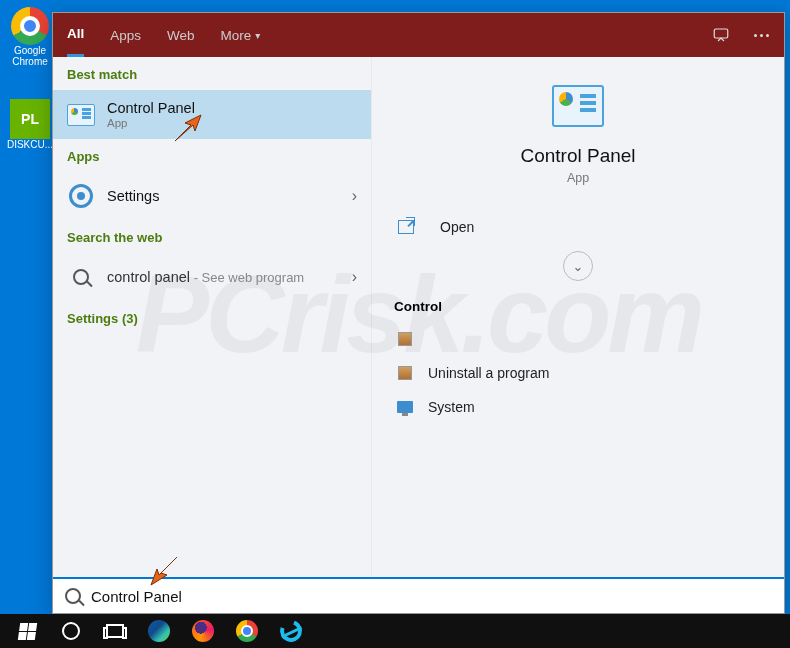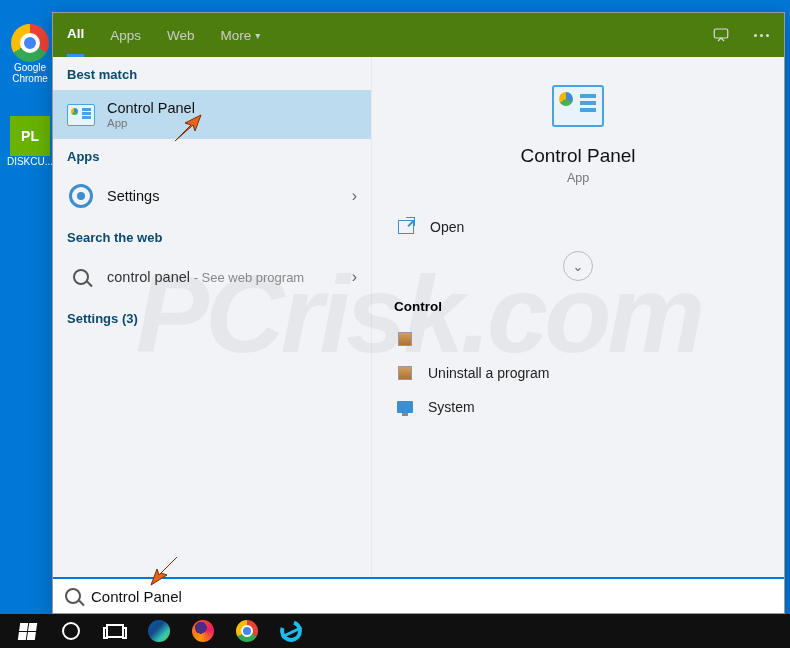--- a/index.html
+++ b/index.html
@@ -1,46 +1,46 @@
 <!DOCTYPE html>
 <html><head>
 <meta charset="utf-8">
 <style>
   * { margin: 0; padding: 0; box-sizing: border-box; font-family: "Segoe UI", Arial, sans-serif; }
   body { width: 790px; height: 648px; overflow: hidden; background: #0078d7; position: relative; }
 
   
-  .desktop-icons { position: absolute; left: 8px; top: 24px; display: flex; flex-direction: column; gap: 32px; }
+  .desktop-icons { position: absolute; left: 8px; top: 7px; display: flex; flex-direction: column; gap: 32px; }
   .dicon { width: 44px; display: flex; flex-direction: column; align-items: center; color: #fff; font-size: 10px; text-align: center; cursor: pointer; }
   .chrome-ring { position: relative; width: 38px; height: 38px; border-radius: 50%; background: conic-gradient(#ea4335 0 120deg,#34a853 120deg 240deg,#fbbc05 240deg 360deg); }
   .chrome-ring::after { content:""; position:absolute; inset:9px; background:#4285f4; border:4px solid #fff; border-radius:50%; }
   .disk-cure { width:40px; height:40px; background:#67b300; display:flex; align-items:center; justify-content:center; color:#fff; font-weight:bold; font-size:14px; border-radius:0; }
 
   
   .search-panel { position: absolute; left: 52px; top: 12px; width: 733px; height: 602px; background: rgba(246,246,247,0.98); border: 1px solid #999; box-shadow: 0 4px 20px rgba(0,0,0,0.25); display: flex; flex-direction: column; }
 
   
   .watermark { position: absolute; inset: 0; display: flex; align-items: center; justify-content: center; pointer-events: none; }
   .watermark span { font-size: 110px; font-weight: 600; color: rgba(80,80,80,0.07); letter-spacing: -4px; white-space: nowrap; font-style: italic; }
 
   
-  .tabs { height: 44px; background: #4d7c0f; color: #fff; display: flex; align-items: center; padding: 0 14px; gap: 26px; font-size: 13.5px; position: relative; z-index: 2; }
+  .tabs { height: 44px; background: #7f1d1d; color: #fff; display: flex; align-items: center; padding: 0 14px; gap: 26px; font-size: 13.5px; position: relative; z-index: 2; }
   .tab { height: 100%; display: flex; align-items: center; cursor: pointer; color: #ccc; }
   .tab.active { color: #fff; border-bottom: 3px solid #3393df; font-weight: 600; }
   .tab .chev { margin-left: 4px; font-size: 10px; }
   .tabs-spacer { flex: 1; }
   .tabs-right { display: flex; align-items: center; gap: 22px; }
   .tabs-right .ic { width: 18px; height: 18px; color: #ddd; cursor: pointer; }
 
   
   .panel-body { flex: 1; display: flex; position: relative; z-index: 2; }
   .col-left { width: 318px; display: flex; flex-direction: column; }
   .col-right { flex: 1; border-left: 1px solid rgba(0,0,0,0.04); padding: 28px 22px 10px 22px; display: flex; flex-direction: column; }
 
-  .group-header { font-size: 13px; font-weight: 600; padding: 10px 14px 8px; color: #0c4a6e; }
+  .group-header { font-size: 13px; font-weight: 600; padding: 10px 14px 8px; color: #4d7c0f; }
 
   .result { display: flex; align-items: center; padding: 10px 14px; gap: 12px; cursor: pointer; position: relative; }
   .result.selected { background: #bcdbee; }
   .result .ric { width: 28px; height: 28px; display: flex; align-items: center; justify-content: center; }
   .result .txt { flex: 1; }
   .rtitle { font-size: 14.5px; color: #111; }
   .rtitle.big { font-weight: 400; }
   .rsub { font-size: 11.5px; color: #777; margin-top: 1px; }
   .result .arrow { color: #666; font-size: 16px; }
   .webline { color: #333; font-size: 14.5px; }
@@ -56,21 +56,21 @@
   .cp-large::after { content:""; position:absolute; right:6px; top:7px; width:16px; height:4px; background:#4aa3df; box-shadow: 0 7px 0 #4aa3df, 0 14px 0 #4aa3df; }
 
   .gear { width:24px; height:24px; border:3px solid #3d8ecf; border-radius:50%; position:relative; }
   .gear::before { content:""; position:absolute; inset:5px; background:#3d8ecf; border-radius:50%; }
 
   
   .hero { text-align: center; }
   .hero-title { font-size: 19px; margin-top: 18px; color: #111; }
   .hero-sub { font-size: 12.5px; color: #777; margin-top: 4px; }
 
-  .action-row { display: flex; align-items: center; gap: 14px; padding: 10px 2px; cursor: pointer; font-size: 14px; color: #222; border-radius: 2px; }
+  .action-row { display: flex; align-items: center; gap: 24px; padding: 10px 2px; cursor: pointer; font-size: 14px; color: #222; border-radius: 2px; }
   .action-row .aic { width: 20px; height: 20px; display:flex; align-items:center; justify-content:center; color:#3d8ecf; }
 
   .chev-circle { width: 30px; height: 30px; border: 1px solid #bbb; border-radius: 50%; display: flex; align-items: center; justify-content: center; color: #666; font-size: 13px; cursor: pointer; align-self: center; margin: 4px 0 12px; }
 
   .section-label { font-weight: 600; font-size: 13.5px; margin: 6px 0 8px; }
 
   .recent-item { display: flex; align-items: center; gap: 14px; padding: 8px 2px; font-size: 14px; color: #222; cursor: pointer; }
   .recent-item .ric2 { width: 18px; height: 18px; display:flex; align-items:center; justify-content:center; }
 
   

